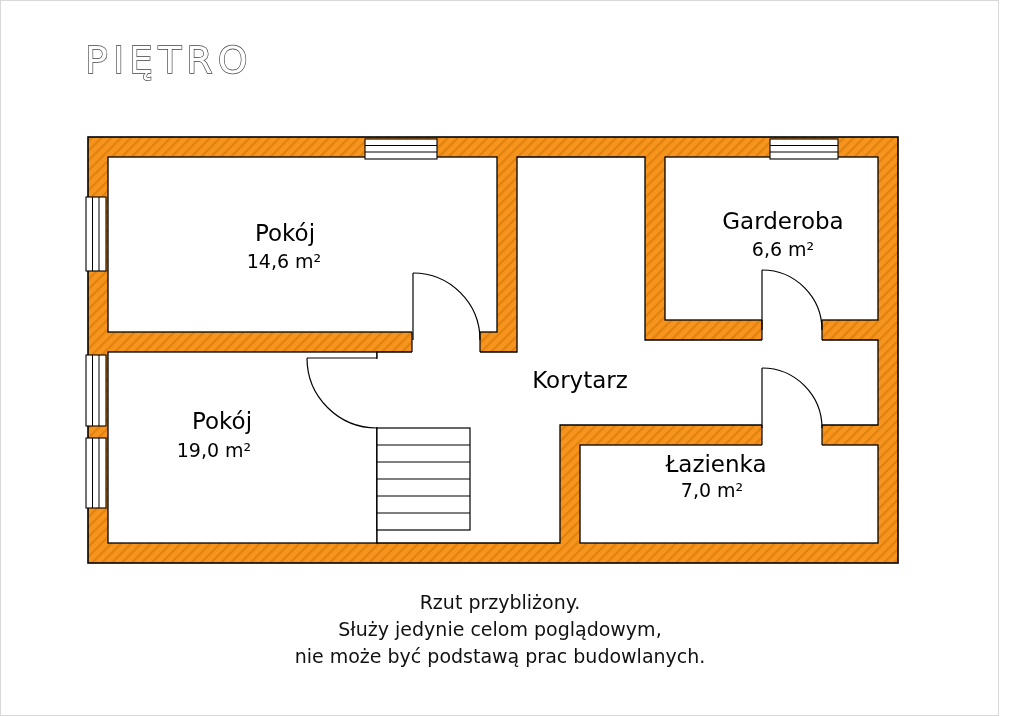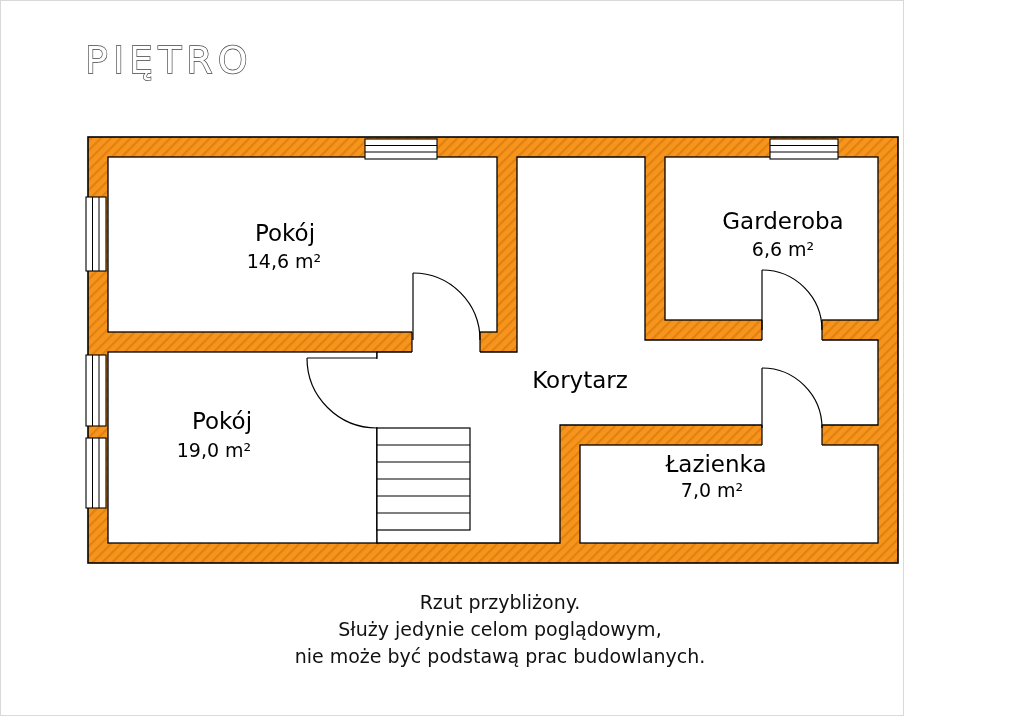--- a/index.html
+++ b/index.html
@@ -1,17 +1,17 @@
 <!DOCTYPE html>
 <html style="--wall-fill: #f7941e; --wall-hatch: #df820e; --outline: #000000; --title-outline: #3f3f3f;"><head>
 <meta charset="utf-8">
 <style>
   html,body{margin:0;padding:0;background:#ffffff;}
   .canvas{
-    position:relative;width:904px;height:716px;background:#fff;overflow:hidden;
+    position:relative;width:999px;height:716px;background:#fff;overflow:hidden;
     box-shadow: inset 0 0 0 1px #d9d9d9;
     font-family:"DejaVu Sans","Liberation Sans",sans-serif;
   }
   svg{position:absolute;left:0;top:0;}
   text{font-family:"DejaVu Sans","Liberation Sans",sans-serif;}
   .wall-base{fill:var(--wall-fill,#f7941e);}
   .hatch-line{stroke:var(--wall-hatch,#df820e);stroke-width:2.4;}
   .outline-stroke{stroke:var(--outline,#000000);stroke-width:1.6;}
   .space{fill:#ffffff;stroke:var(--outline,#000000);stroke-width:1.3;}
   .erase{fill:#ffffff;stroke:none;}

